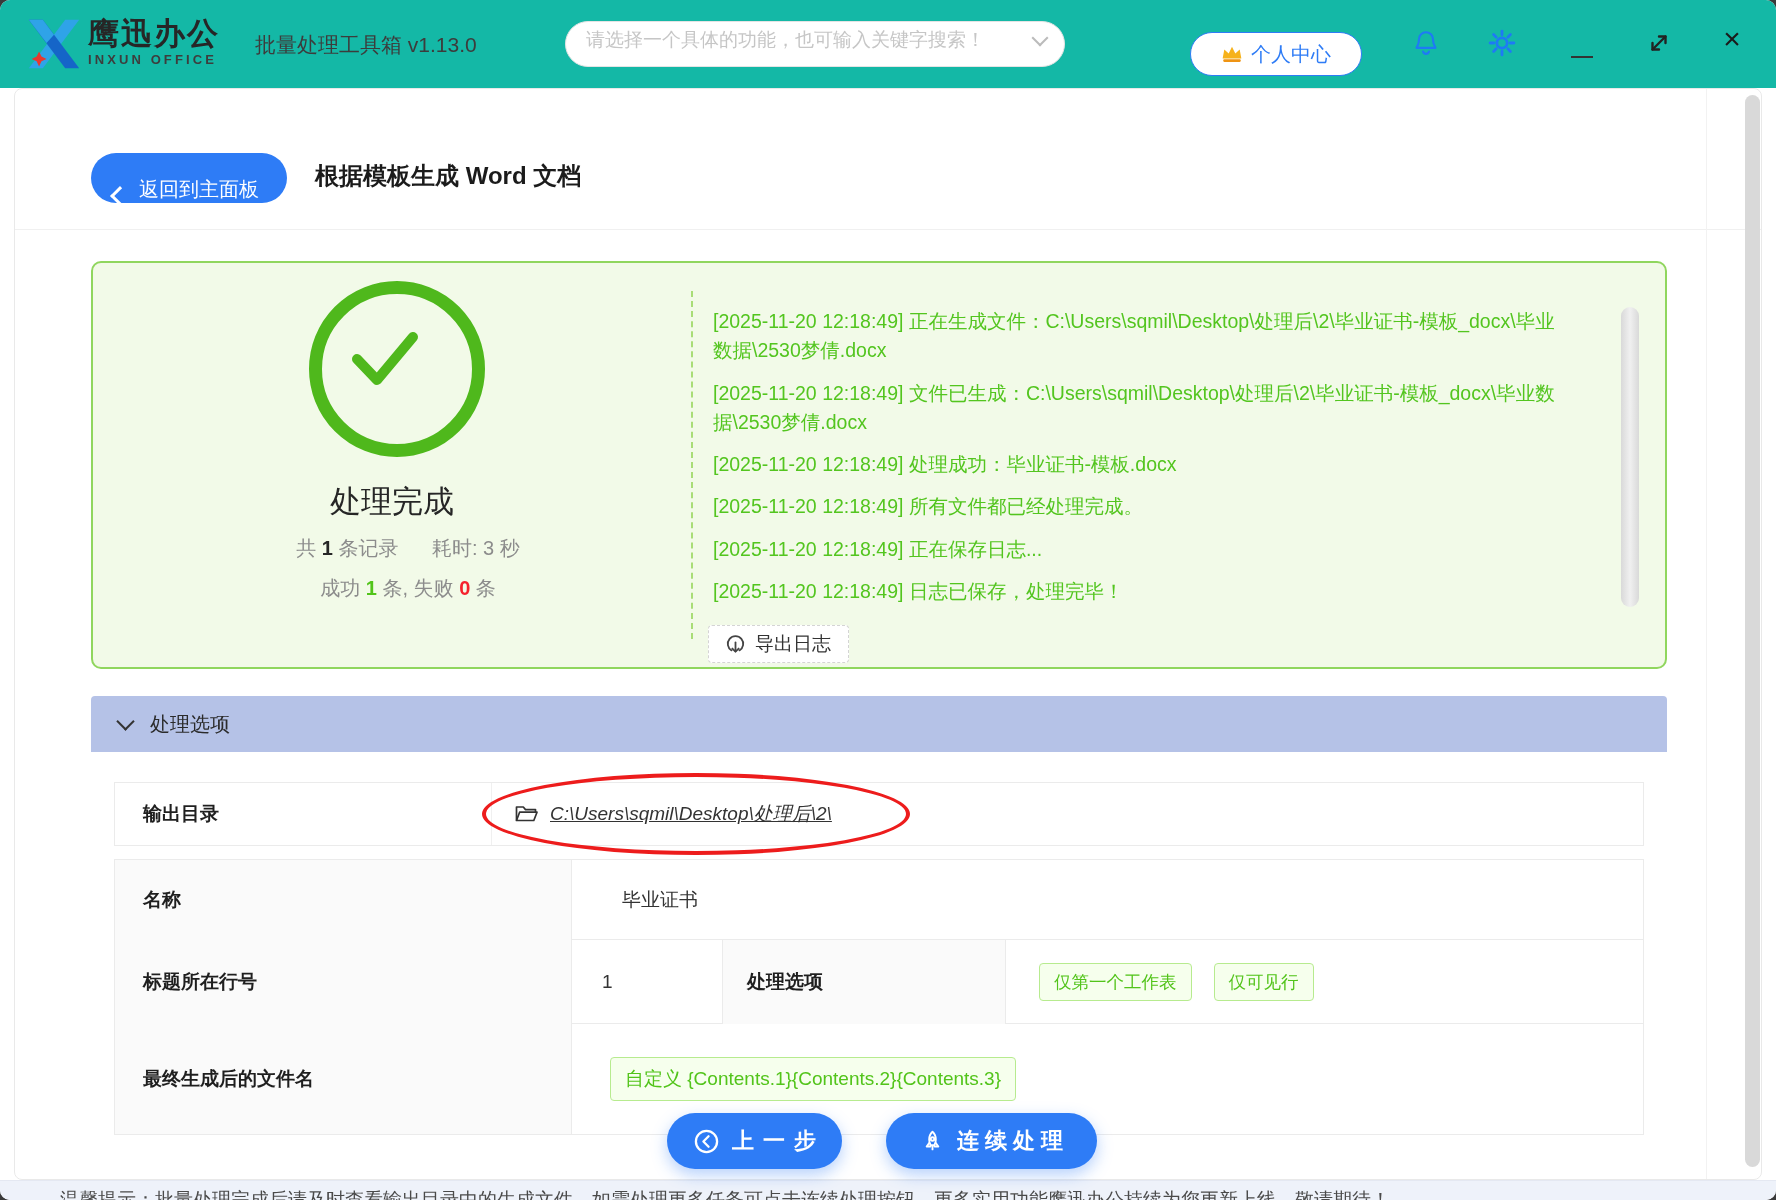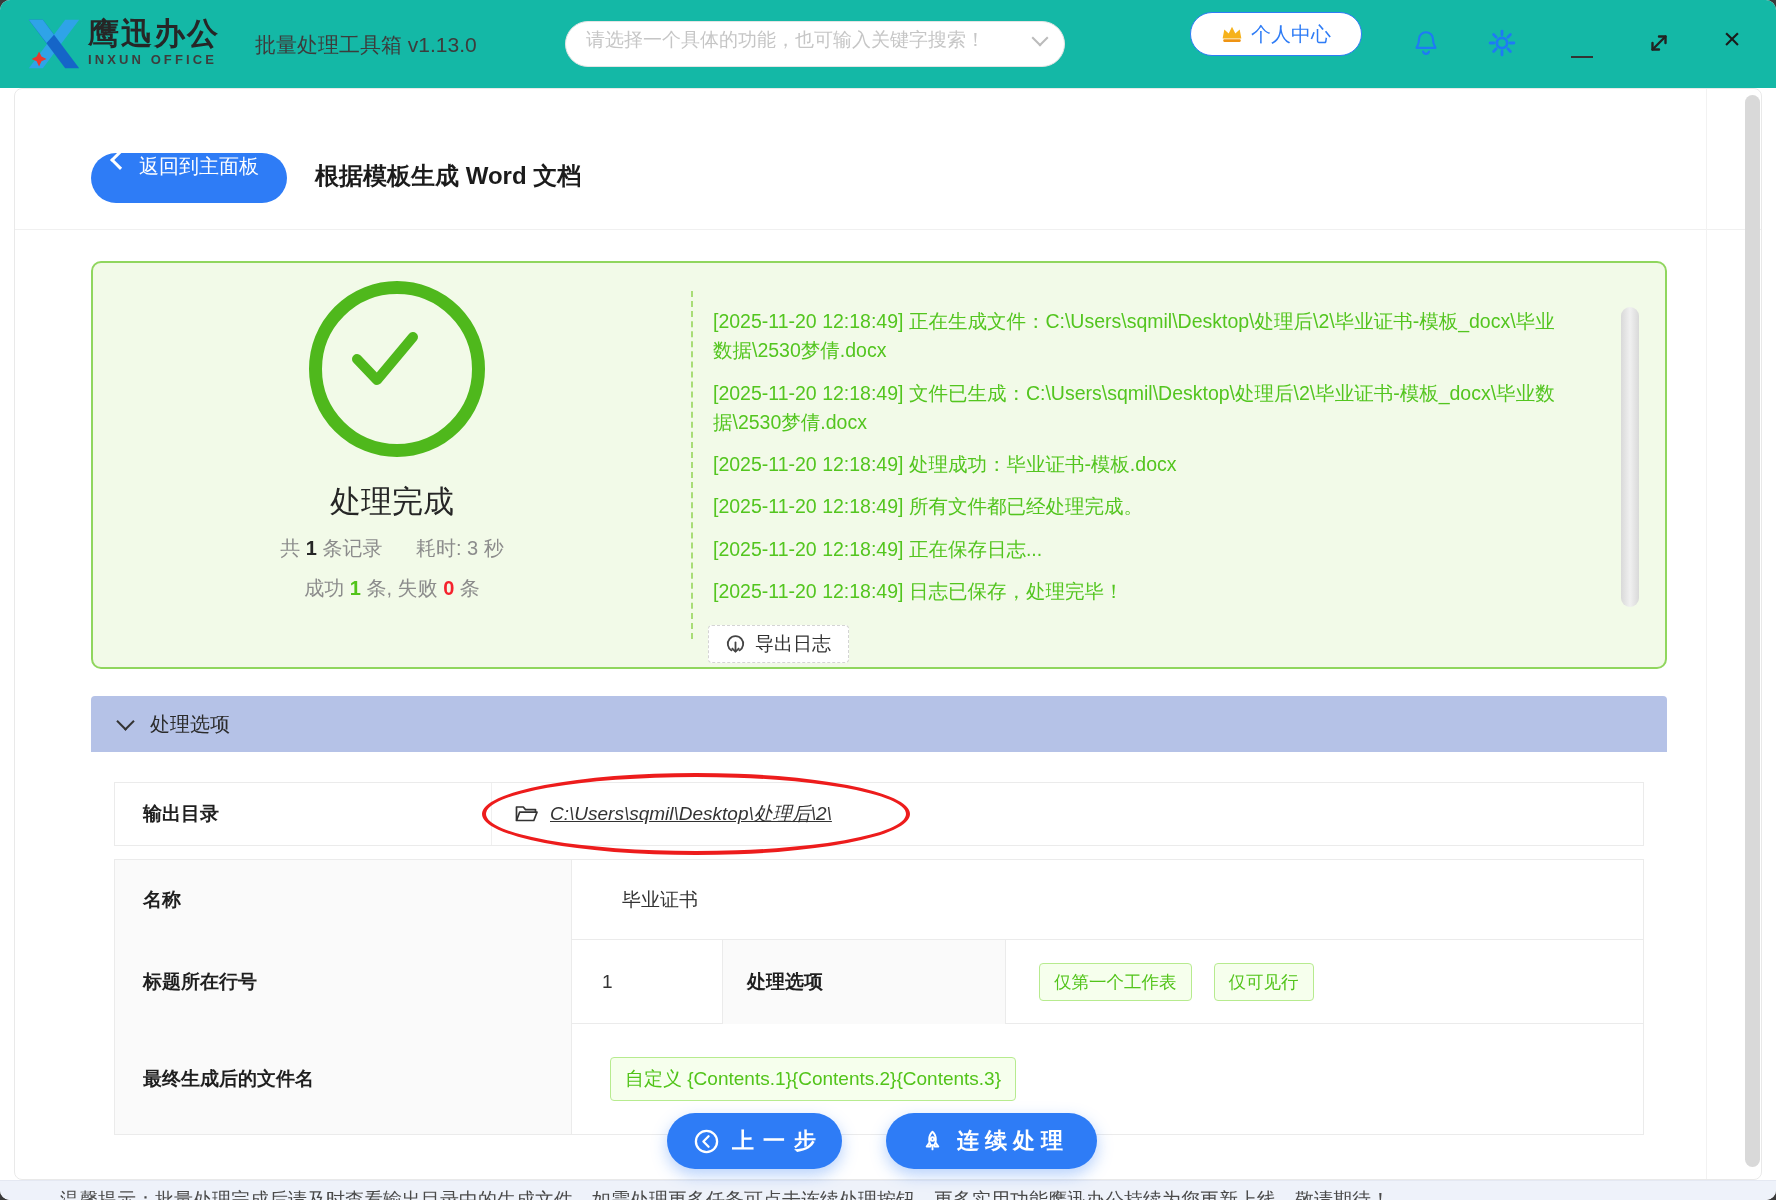--- a/index.html
+++ b/index.html
@@ -9,47 +9,47 @@
   .topbar{position:absolute;left:0;top:0;width:100%;height:88px;background:#14b8a6;}
   .logo{position:absolute;left:26px;top:15px;width:56px;height:58px;}
   .brand{position:absolute;left:88px;top:17px;}
   .brand-name{font-size:31px;font-weight:800;color:#262626;letter-spacing:2px;line-height:34px;}
   .brand-sub{font-size:13px;font-weight:700;color:#3d3d3d;letter-spacing:3.1px;line-height:18px;}
   .app-title{position:absolute;left:255px;top:31px;font-size:21px;color:#3c3c3c;}
   .searchbox{position:absolute;left:565px;top:21px;width:500px;height:46px;border:1.5px solid #e4e4e4;
     border-radius:24px;display:flex;align-items:center;box-sizing:border-box;padding:0 18px 9px 20px;cursor:pointer;background:#fff;}
   .search-ph{flex:1;font-size:19px;color:#c6c6c6;white-space:nowrap;overflow:hidden;}
   .chev{display:inline-block;width:10px;height:10px;border-left:2px solid #bbb;border-bottom:2px solid #bbb;transform:rotate(-45deg);margin-top:-4px;}
-  .pc-btn{position:absolute;left:1190px;top:12px;width:172px;height:44px;border:1.5px solid #2e7cf6;border-radius:22px;
+  .pc-btn{position:absolute;left:1190px;top:32px;width:172px;height:44px;border:1.5px solid #2e7cf6;border-radius:22px;
     display:flex;align-items:center;justify-content:center;gap:8px;box-sizing:border-box;cursor:pointer;background:#fff;}
   .pc-btn span{font-size:20px;color:#2e7cf6;}
   .tb-icon{position:absolute;top:28px;width:28px;height:30px;display:flex;align-items:center;justify-content:center;cursor:pointer;}
   .minimize-bar{width:22px;height:2.5px;background:#333;}
   .close-x{font-size:30px;color:#1a1a1a;line-height:30px;font-weight:400;}
 
   
   .card{position:absolute;left:14px;top:88px;width:1748px;height:1092px;background:#fff;border:1px solid #e9e9e9;
     border-radius:8px;box-sizing:border-box;overflow:hidden;}
   .inner-edge{position:absolute;left:1691px;top:0;height:100%;border-left:1px solid #f2f2f2;}
   .card-scroll{position:absolute;left:1730px;top:6px;width:15px;height:1072px;border-radius:8px;background:#d9d9d9;cursor:pointer;}
 
-  .back-btn{position:absolute;left:76px;top:64px;height:50px;padding:0 28px 16px 22px;background:#2e7cf6;border-radius:25px;
-    display:flex;align-items:flex-start;gap:12px;cursor:pointer;border:none;}
+  .back-btn{position:absolute;left:76px;top:64px;height:50px;padding:0 28px 0 22px;background:#2e7cf6;border-radius:25px;
+    display:flex;align-items:flex-end;gap:12px;cursor:pointer;border:none;}
   .back-btn .bchev{display:inline-block;width:11px;height:11px;border-left:3px solid #fff;border-bottom:3px solid #fff;transform:rotate(45deg);}
   .back-btn span{color:#fff;font-size:20px;}
   .page-title{position:absolute;left:300px;top:71px;font-size:24px;font-weight:700;color:#1b1b1b;}
   .head-sep{position:absolute;left:0;top:140px;width:100%;border-top:1px solid #f0f0f0;}
 
   
   .panel{position:absolute;left:76px;top:172px;width:1576px;height:408px;background:#f2fae8;border:2px solid #90d65e;
     border-radius:10px;box-sizing:border-box;}
   .p-left{position:absolute;left:0;top:0;width:598px;height:100%;text-align:center;}
   .ok-circle{position:absolute;left:216px;top:18px;width:150px;height:150px;border:13px solid #4fb81c;border-radius:50%;}
   .status-title{position:absolute;left:0;top:218px;width:598px;font-size:31px;color:#262626;}
-  .stat-line{position:absolute;left:0;width:598px;font-size:20px;color:#8c8c8c;}
+  .stat-line{position:absolute;left:16px;width:598px;font-size:20px;color:#8c8c8c;}
   .stat1{top:272px;} .stat2{top:312px;}
   .stat-line b{color:#262626;font-weight:700;}
   .stat-line .g{color:#52c41a;font-weight:700;} .stat-line .r{color:#f5222d;font-weight:700;}
   .gap-l{margin-left:28px;}
   .p-divider{position:absolute;left:598px;top:28px;bottom:28px;border-left:2px dashed #a9dd77;}
   .logs{position:absolute;left:620px;top:44px;width:850px;font-size:19.5px;line-height:1.5;color:#53c51f;word-break:break-all;}
   .log-entry{margin-bottom:13px;}
   .export-btn{position:absolute;left:615px;top:362px;height:38px;display:inline-flex;align-items:center;gap:10px;
     padding:0 17px;background:#fff;border:1px dashed #d4d4d4;border-radius:4px;cursor:pointer;font-size:19px;color:#333;}
   .log-scroll{position:absolute;left:1528px;top:44px;width:18px;height:300px;border-radius:9px;

